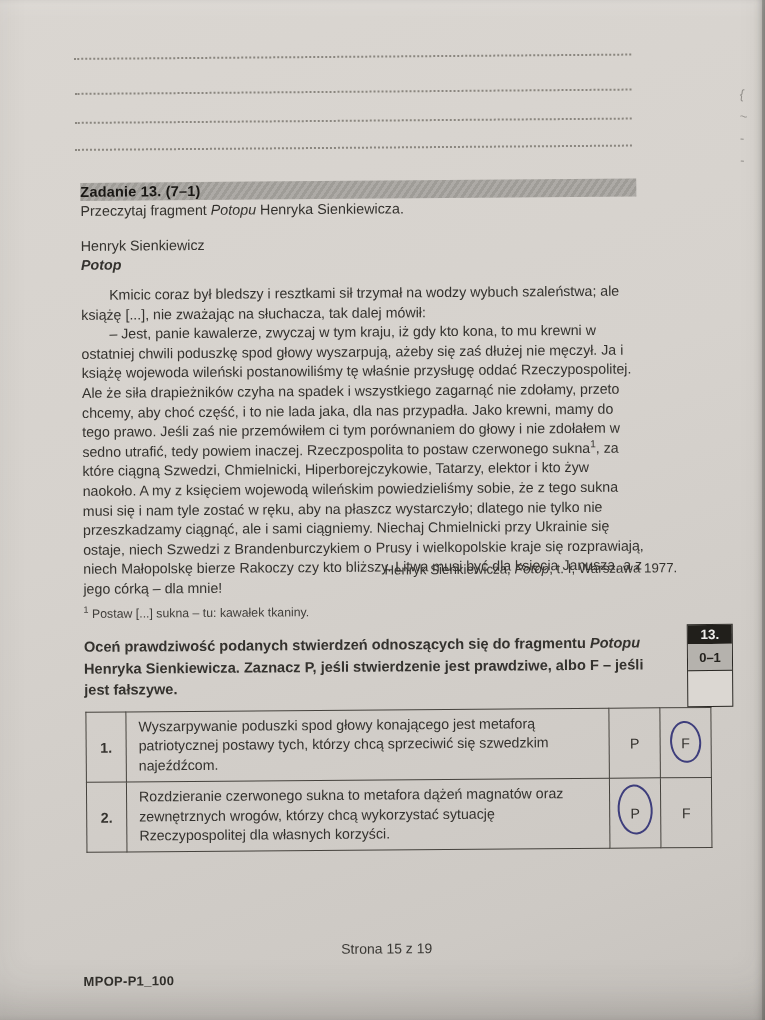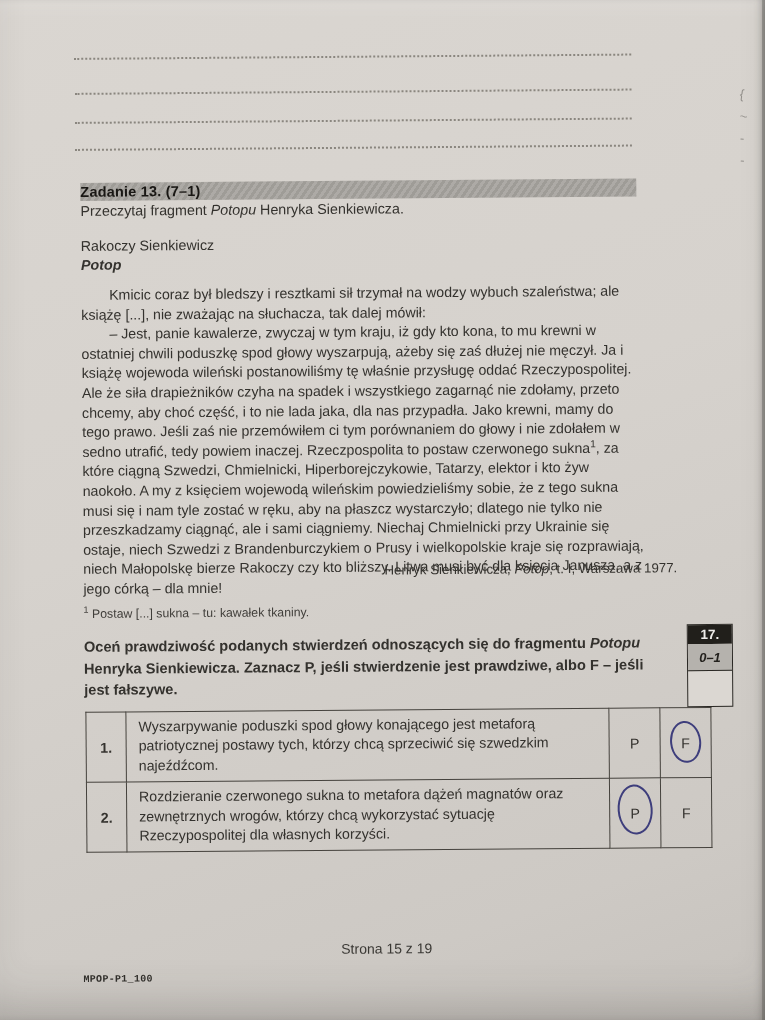--- a/index.html
+++ b/index.html
@@ -53,41 +53,41 @@
   .instruction{position:absolute;left:82px;top:635px;width:566px;
     font-size:14.6px;font-weight:bold;line-height:21.5px;}
 
   
   .score-box{position:absolute;left:685px;top:627px;width:44px;
     border:1.5px solid #2a2824;background:#dbd7d2;}
   .score-box .num{height:19px;background:#211f1b;color:#efedea;font-weight:bold;
     font-size:13.5px;display:flex;align-items:center;justify-content:center;}
   .score-box .pts{height:26px;background:#b5b2ad;color:#23211d;font-weight:bold;
     font-size:13px;display:flex;align-items:center;justify-content:center;
-    border-bottom:1.5px solid #2a2824;font-style:italic;}
+    border-bottom:1.5px solid #2a2824;}
   .score-box .blank{height:35px;}
 
   
   table.pf-table{position:absolute;left:83px;top:710px;border-collapse:collapse;
     table-layout:fixed;width:594px;}
   table.pf-table td{border:1.6px solid #45423d;font-size:14.2px;color:#34322e;
     vertical-align:middle;background:transparent;}
   td.num{width:37px;text-align:center;font-weight:bold;font-size:14.5px;}
   td.stmt{width:460px;padding:5px 10px 6px 12px;line-height:19.4px;}
   td.pf{width:48px;text-align:center;font-size:15px;position:relative;}
   td.pf.circled::after{content:"";position:absolute;left:50%;top:50%;
     width:27px;height:38px;border:2.4px solid #3e3e7c;border-radius:50%;
     transform:translate(-50%,-53%) rotate(-6deg);}
   tr.r2 td.pf.circled::after{width:31px;height:46px;
     transform:translate(-50%,-58%) rotate(-4deg);}
 
   .page-num{position:absolute;left:0;top:941px;width:765px;text-align:center;
     font-size:14px;color:#3a3834;}
-  .form-code{position:absolute;left:79px;top:972px;font-size:10px;font-weight:bold;
-    color:#312f2b;letter-spacing:.3px;font-family:Liberation Mono, monospace;}
+  .form-code{position:absolute;left:79px;top:972px;font-size:13px;font-weight:bold;
+    color:#312f2b;letter-spacing:.3px;}
 
   
   .edge-marks{position:absolute;left:742px;top:88px;width:22px;color:#5d5b57;
     opacity:.55;font-size:13px;line-height:22px;text-align:left;}
   .edge-marks div{transform:rotate(8deg);}
 </style>
 </head>
 <body>
 
 <div class="photo">
@@ -97,36 +97,36 @@
     <div class="dotline dl2"></div>
     <div class="dotline dl3"></div>
     <div class="dotline dl4"></div>
 
     <div class="task-bar">
       <span>Zadanie 13. (7–1)</span>
     </div>
 
     <div class="intro ink"><span>Przeczytaj fragment </span><i>Potopu</i><span> Henryka Sienkiewicza.</span></div>
 
-    <div class="author ink">Rakoczy Sienkiewicz</div>
+    <div class="author ink">Henryk Sienkiewicz</div>
     <div class="worktitle ink">Potop</div>
 
     <div class="excerpt ink">
       <p>Kmicic coraz był bledszy i resztkami sił trzymał na wodzy wybuch szaleństwa; ale książę [...], nie zważając na słuchacza, tak dalej mówił:</p>
       <p><span>– Jest, panie kawalerze, zwyczaj w tym kraju, iż gdy kto kona, to mu krewni w ostatniej chwili poduszkę spod głowy wyszarpują, ażeby się zaś dłużej nie męczył. Ja i książę wojewoda wileński postanowiliśmy tę właśnie przysługę oddać Rzeczypospolitej. Ale że siła drapieżników czyha na spadek i wszystkiego zagarnąć nie zdołamy, przeto chcemy, aby choć część, i to nie lada jaka, dla nas przypadła. Jako krewni, mamy do tego prawo. Jeśli zaś nie przemówiłem ci tym porównaniem do głowy i nie zdołałem w sedno utrafić, tedy powiem inaczej. Rzeczpospolita to postaw czerwonego sukna</span><sup>1</sup><span>, za które ciągną Szwedzi, Chmielnicki, Hiperborejczykowie, Tatarzy, elektor i kto żyw naokoło. A my z księciem wojewodą wileńskim powiedzieliśmy sobie, że z tego sukna musi się i nam tyle zostać w ręku, aby na płaszcz wystarczyło; dlatego nie tylko nie przeszkadzamy ciągnąć, ale i sami ciągniemy. Niechaj Chmielnicki przy Ukrainie się ostaje, niech Szwedzi z Brandenburczykiem o Prusy i wielkopolskie kraje się rozprawiają, niech Małopolskę bierze Rakoczy czy kto bliższy. Litwa musi być dla księcia Janusza, a z jego córką – dla mnie!</span></p>
     </div>
 
     <div class="attribution ink"><span>Henryk Sienkiewicza, </span><i>Potop</i><span>, t. I, Warszawa 1977.</span></div>
 
     <div class="footnote"><sup>1</sup><span> Postaw [...] sukna – tu: kawałek tkaniny.</span></div>
 
     <div class="instruction ink"><span>Oceń prawdziwość podanych stwierdzeń odnoszących się do fragmentu </span><i>Potopu</i><span> Henryka Sienkiewicza. Zaznacz P, jeśli stwierdzenie jest prawdziwe, albo F – jeśli jest fałszywe.</span></div>
 
     <div class="score-box">
-      <div class="num">17.</div>
+      <div class="num">13.</div>
       <div class="pts">0–1</div>
       <div class="blank"></div>
     </div>
 
     <table class="pf-table">
       <tbody>
         <tr class="r1">
           <td class="num">1.</td>
           <td class="stmt">Wyszarpywanie poduszki spod głowy konającego jest metaforą patriotycznej postawy tych, którzy chcą sprzeciwić się szwedzkim najeźdźcom.</td>
           <td class="pf"><span>P</span></td>

